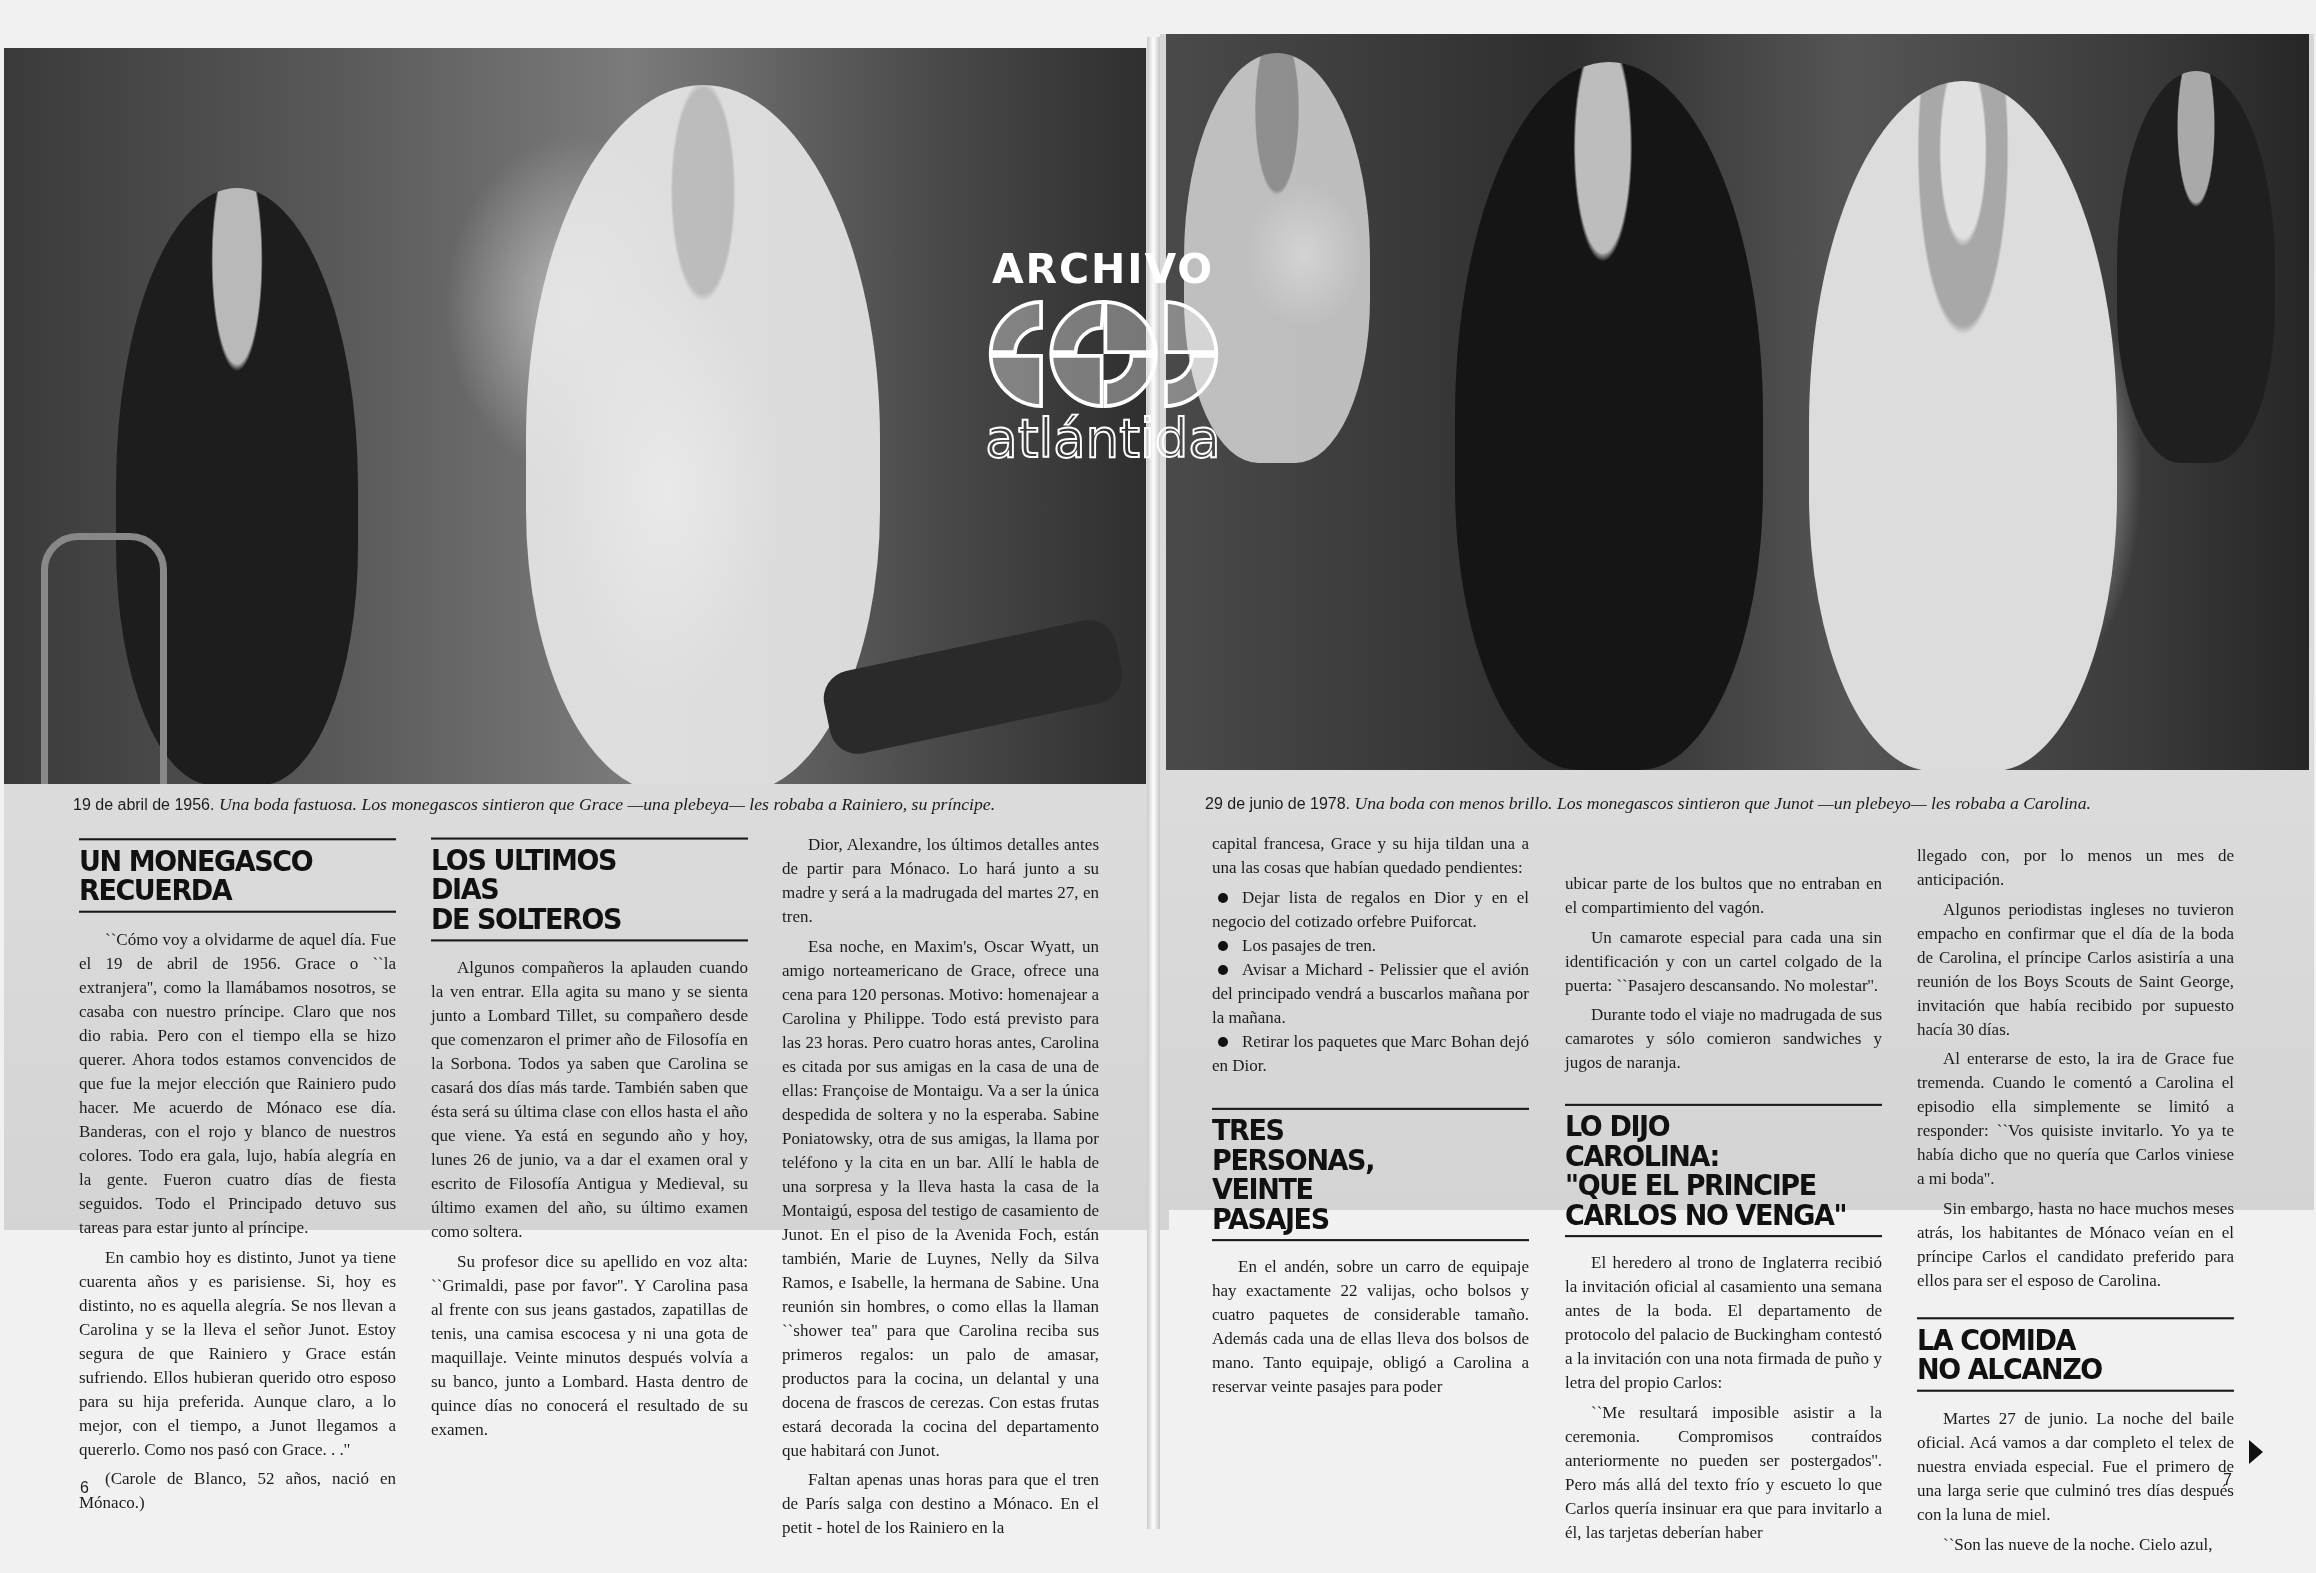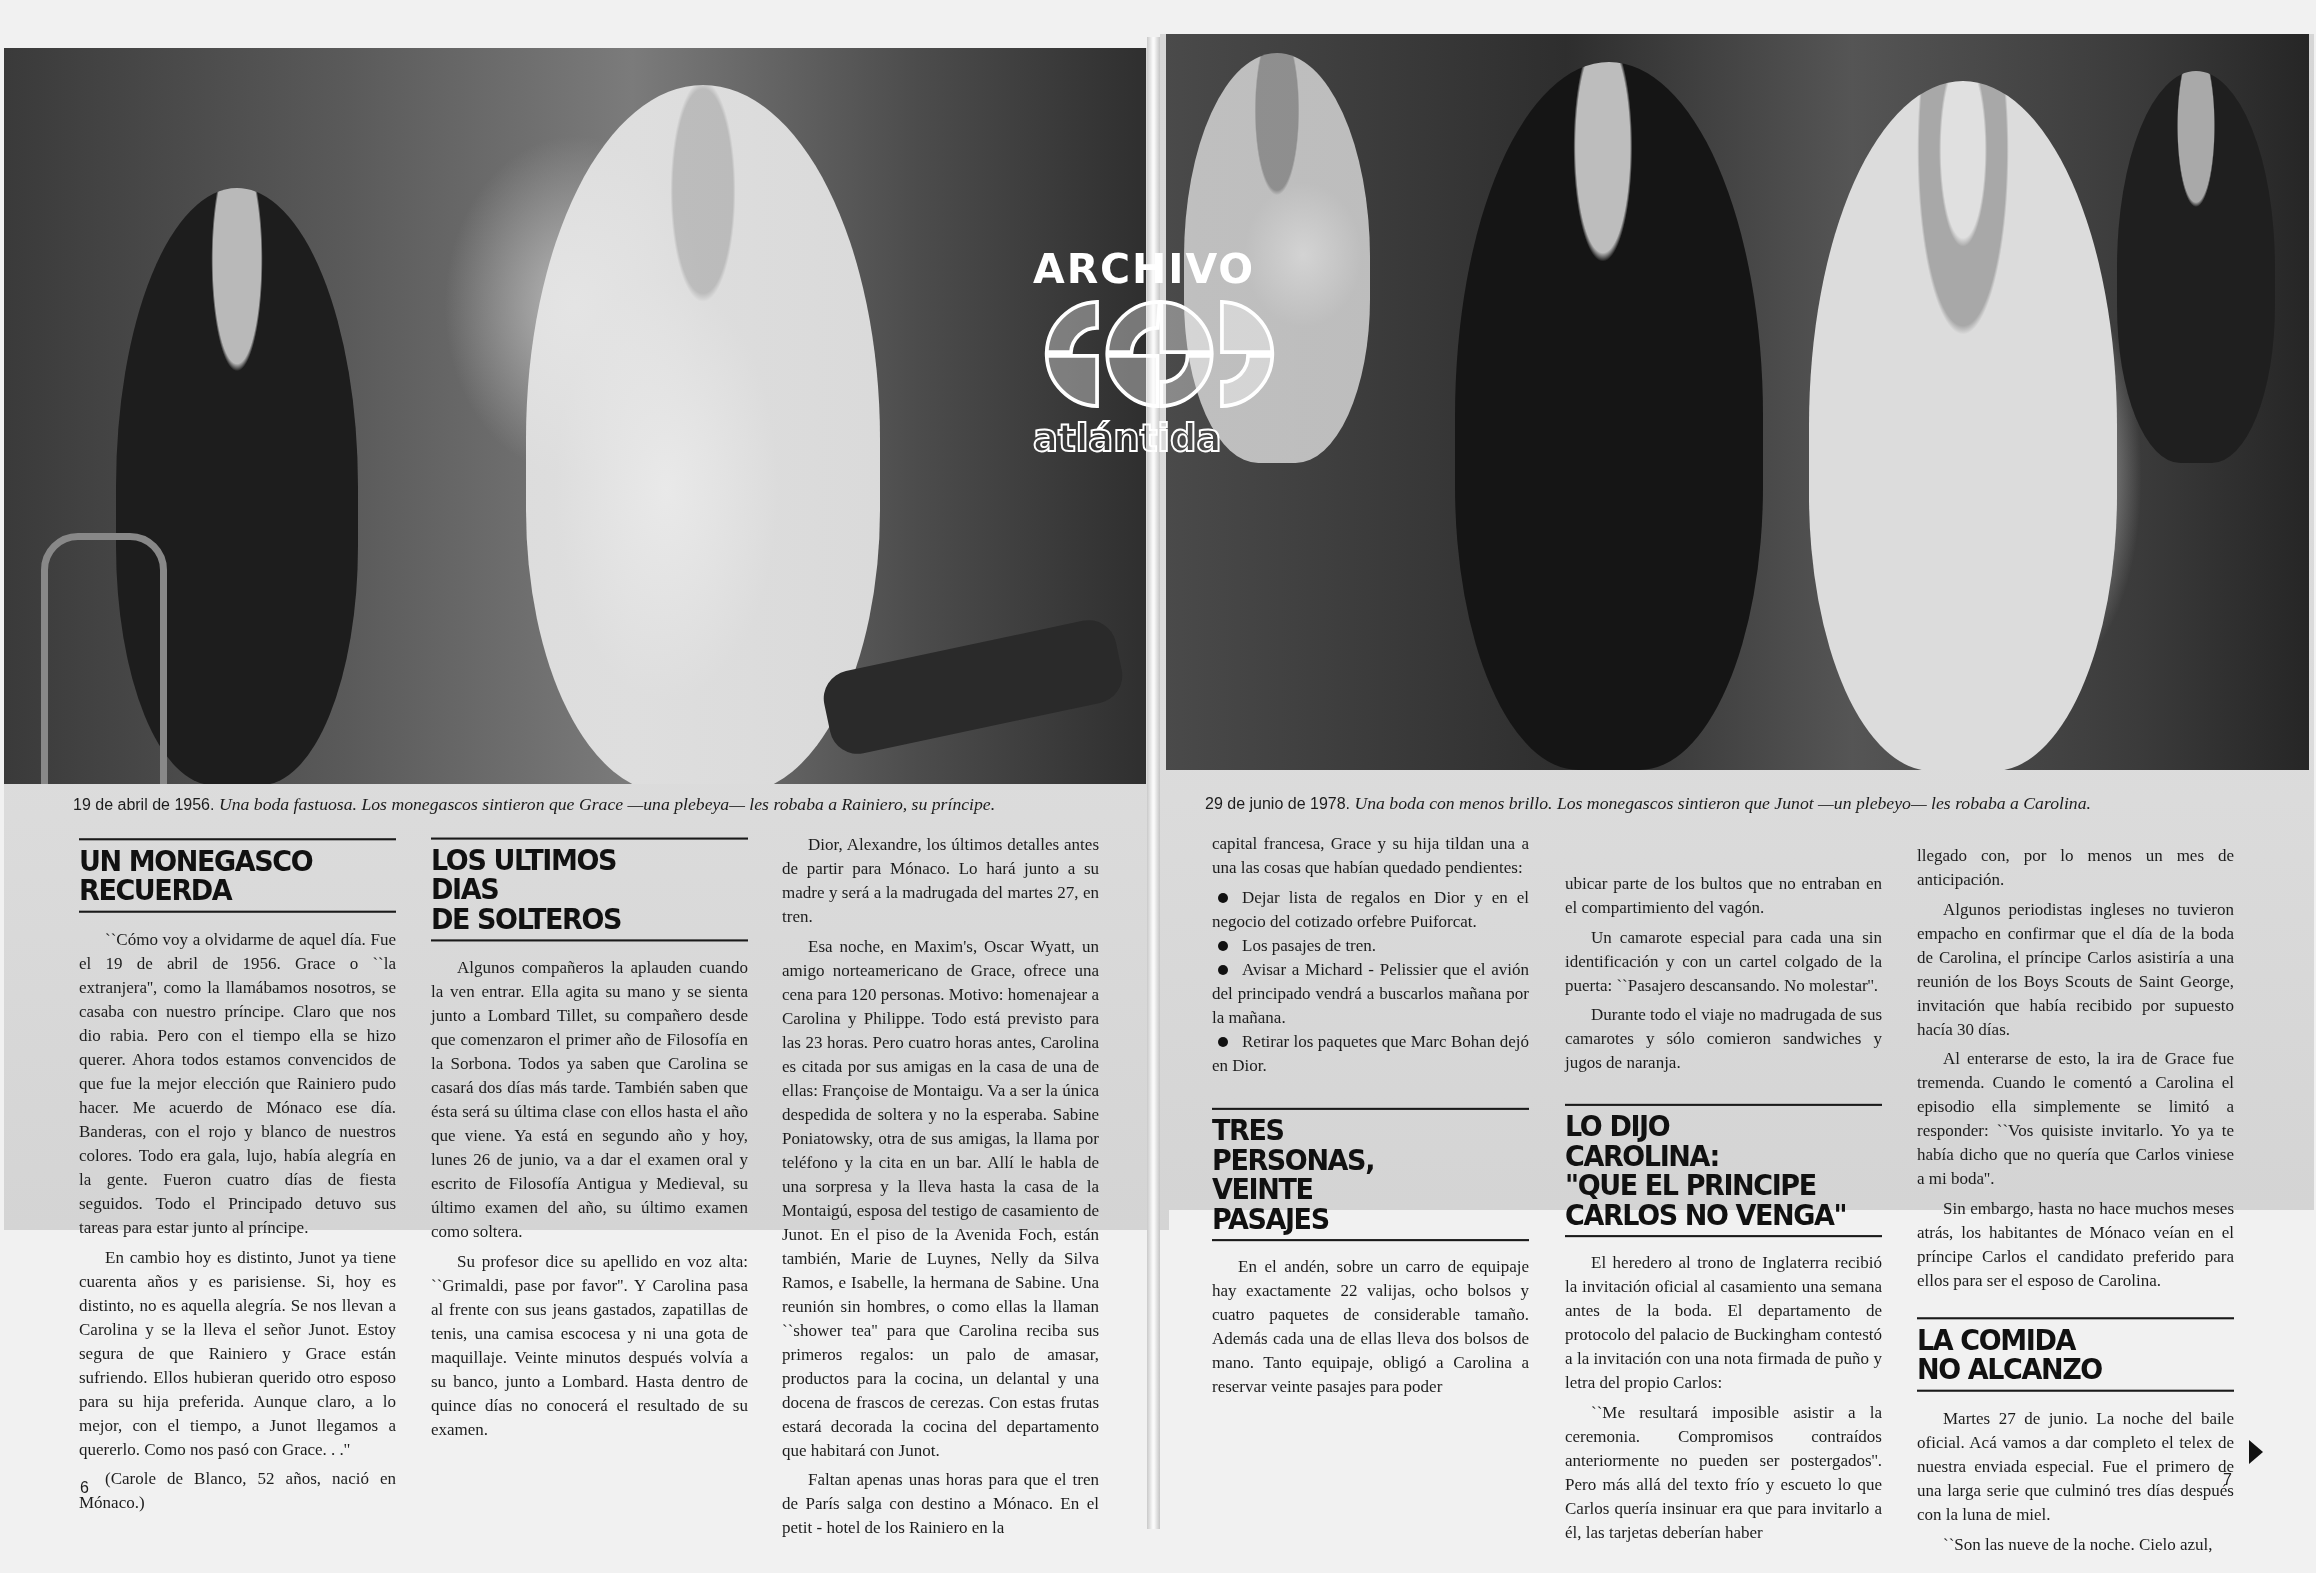--- a/index.html
+++ b/index.html
@@ -31,27 +31,27 @@
   #photo-right {
     left: 5.6px; top: 0; width: 1143px; height: 736px;
     background:
       radial-gradient(ellipse 112px 261px at 78% 60%, #d8d8d8 0%, rgba(0,0,0,0) 75%),
       radial-gradient(ellipse 158px 308px at 42% 62%, #1a1a1a 0%, rgba(0,0,0,0) 72%),
       radial-gradient(ellipse 84px 103px at 12% 30%, #cfcfcf 0%, rgba(0,0,0,0) 70%),
       linear-gradient(90deg, #4a4a4a 0%, #2e2e2e 35%, #555 60%, #3b3b3b 85%, #262626 100%);
   }
   .figure { position: absolute; border-radius: 50% 50% 40% 40%; }
   .watermark {
-    position: absolute; left: 1033px; top: 247px; width: 252px; height: 224px;
-    text-align: left; color: #fff;
+    position: absolute; left: 977px; top: 247px; width: 252px; height: 224px;
+    text-align: center; color: #fff;
     font-family: "DejaVu Sans", sans-serif;
   }
   .wm-top { font-size: 41px; font-weight: bold; letter-spacing: 1.9px; line-height: 45px; }
   .wm-bottom {
-    font-size: 37px; font-weight: bold; line-height: 48px;
+    font-size: 53px; font-weight: normal; line-height: 48px;
     color: transparent; -webkit-text-stroke: 1.9px #fff;
   }
   .wm-logo { width: 233px; height: 112px; margin: 5.6px auto 5.6px; display: block; }
   .caption {
     position: absolute; font-size: 16px; white-space: nowrap;
     font-family: "Liberation Sans", sans-serif;
   }
   .caption i { font-family: "Liberation Serif", serif; font-size: 17.7px; }
   .col { position: absolute; width: 317px; font-size: 17px; line-height: 24px; text-align: justify; }
   .col p { margin: 0 0 5.6px 0; text-indent: 26px; }

